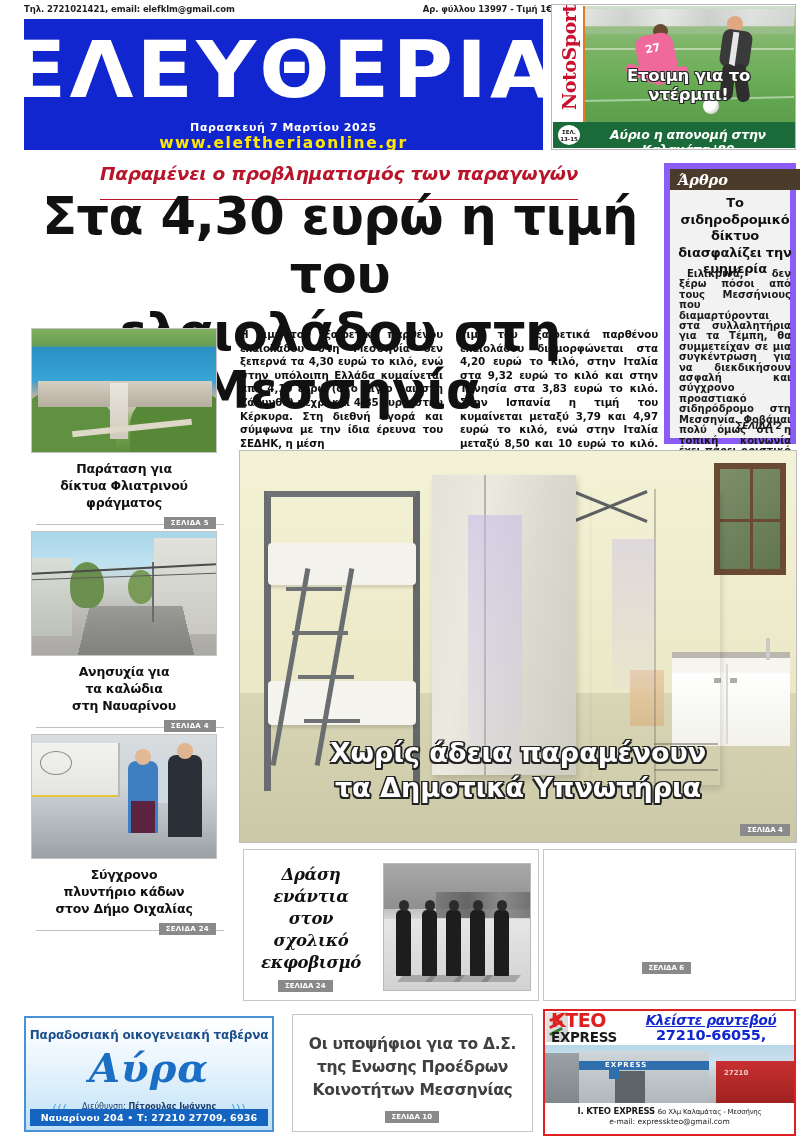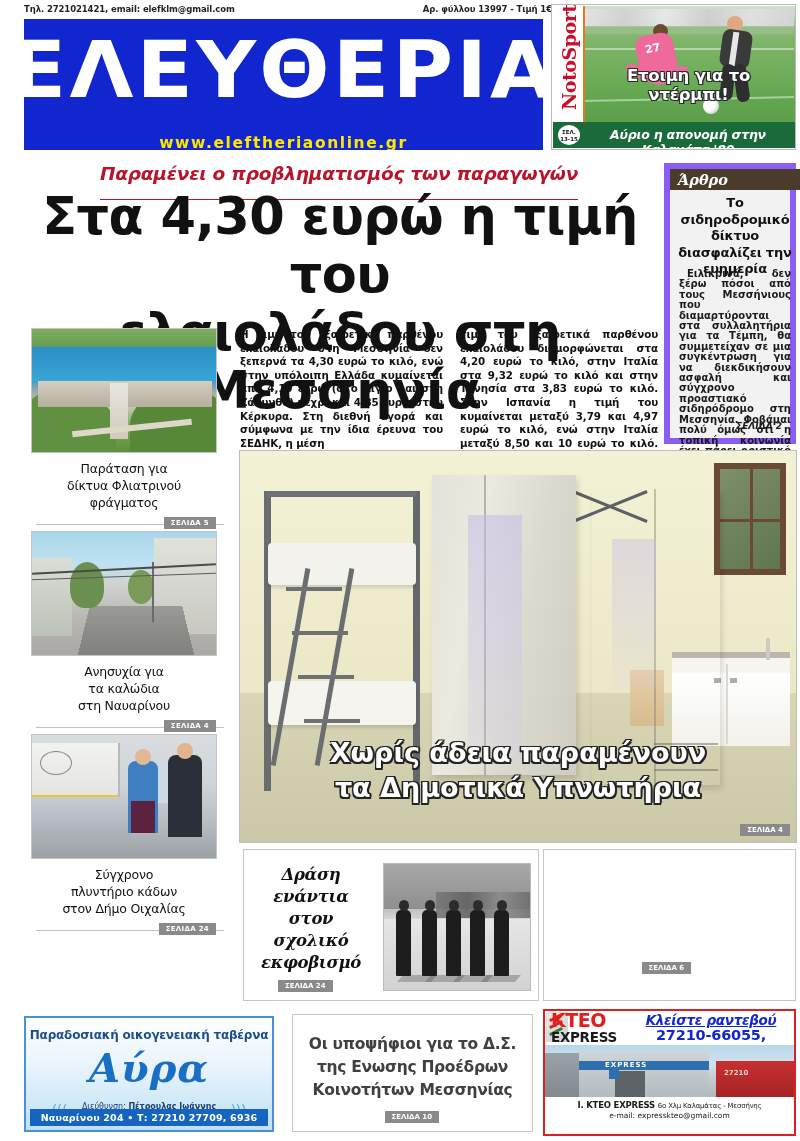--- a/index.html
+++ b/index.html
@@ -354,21 +354,21 @@
     width: 186px; height: 125px;
     margin: 0 auto;
     border: 1px solid #c4c4c4;
     box-sizing: border-box;
     overflow: hidden;
     position: relative;
   }
   .lc-cap {
     text-align: center;
     font-size: 12.5px;
-    font-weight: normal;
+    font-weight: bold;
     color: #111;
     line-height: 17px;
     margin-top: 7px;
     letter-spacing: -0.2px;
   }
   .lc-pageline {
     position: relative;
     height: 14px;
     margin-top: 6px;
   }
@@ -754,21 +754,21 @@
   .kt-bld .band { position:absolute; left:0; top:10px; width:100%; height:9px; background:#2f6fad; }
   .kt-bld .sign { position:absolute; left:26px; top:10px; font-size:7px; font-weight:bold; color:#fff; letter-spacing:1px; line-height:9px; }
   .kt-left { position:absolute; left: 0; top: 8px; width: 36px; height: 54px; background: linear-gradient(180deg,#9aa2a7,#7d858a); }
   .kt-right { position:absolute; right: 0; top: 16px; width: 78px; height: 46px; background: linear-gradient(180deg,#c83030,#9c2020); }
   .kt-right .num { position:absolute; left:8px; top:8px; font-size:7px; font-weight:bold; color:#f2c8c8; }
   .kt-door { position:absolute; left: 70px; top: 26px; width: 30px; height: 36px; background:#5d6468; }
   .kt-sign2 { position:absolute; left: 64px; top: 22px; width: 10px; height: 12px; background:#2f6fad; }
   .kteo-foot {
     position: absolute;
     left: 0; right: 0; bottom: 0;
-    height: 37px;
+    height: 31px;
     background: #ffffff;
     text-align: center;
   }
   .kteo-foot-l1 {
     font-size: 8.5px; font-weight: bold; color: #1a1a1a;
     margin-top: 3px; letter-spacing: -0.2px;
   }
   .kteo-foot-l1 .small { font-size: 7px; font-weight: normal; }
   .kteo-foot-l2 {
     font-size: 7.5px; color: #1a1a1a; margin-top: 1px;
@@ -779,20 +779,21 @@
 
 <div class="page">
 
   <div class="topbar">
     <span class="left">Τηλ. 2721021421, email: elefklm@gmail.com</span>
     <span class="right">Αρ. φύλλου 13997 - Τιμή 1€</span>
   </div>
 
   <div class="masthead">
     <div class="masthead-title">ΕΛΕΥΘΕΡΙΑ</div>
+    <div class="masthead-date">Παρασκευή 7 Μαρτίου 2025</div>
     <div class="masthead-url">www.eleftheriaonline.gr</div>
   </div>
 
   <div class="sportsbox">
     <div class="sports-photo">
       <div class="sp-adboard"></div>
       <div class="sp-adboard2"></div>
       <div class="sp-line sp-l1"></div>
       <div class="sp-line sp-l2"></div>
       <div class="sp-player-pink">

